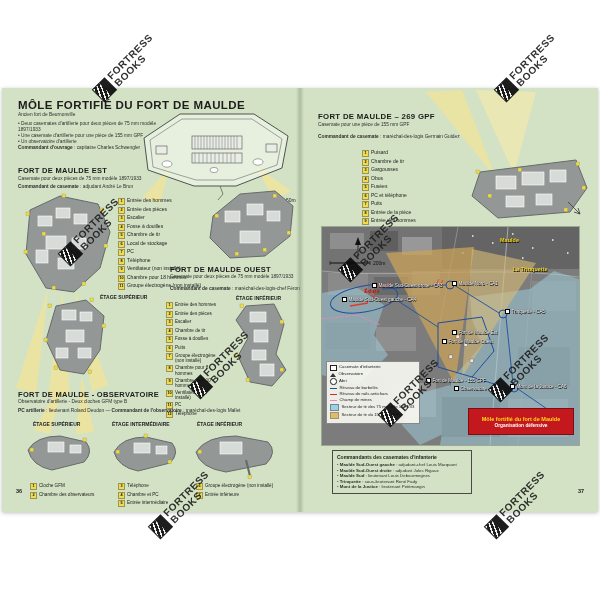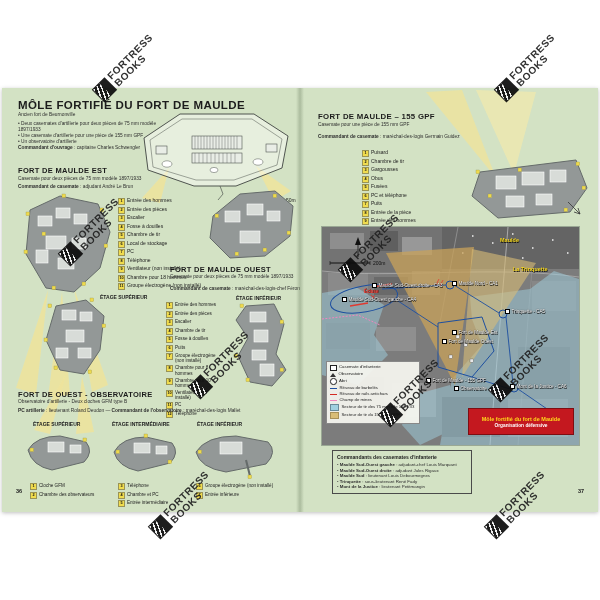--- a/index.html
+++ b/index.html
@@ -309,21 +309,21 @@
         <span class="chip">11</span>
         <span class="ltext" style="font-size:4.6px">PC</span>
       </div>
 
       <div class="lrow">
         <span class="chip">12</span>
         <span class="ltext" style="font-size:4.6px">Téléphone</span>
       </div>
     </div>
 
-  <div class="abs h2" style="left:18px;top:390px">FORT DE OUEST - OBSERVATOIRE</div>
+  <div class="abs h2" style="left:18px;top:390px">FORT DE MAULDE - OBSERVATOIRE</div>
   <div class="abs tiny" style="left:18px;top:399px">Observatoire d'artillerie - Deux cloches GFM type B</div>
   <div class="abs cmdline" style="left:18px;top:408px;width:270px">
     <span class="b">PC artillerie</span><span> : lieutenant Roland Deudon — </span><span class="b">Commandant de l'observatoire</span><span> : maréchal-des-logis Mallet</span>
   </div>
   <div class="floorlbl" style="left:33px;top:421px">ÉTAGE SUPÉRIEUR</div>
   <div class="floorlbl" style="left:112px;top:421px">ÉTAGE INTERMÉDIAIRE</div>
   <div class="floorlbl" style="left:197px;top:421px">ÉTAGE INFÉRIEUR</div>
 
   <svg class="abs" style="left:20px;top:428px" width="78" height="52" viewBox="0 0 78 52">
     <path d="M8,22 Q16,8 40,8 L66,14 Q74,24 64,34 L32,42 Q12,38 8,22 Z" fill="#939897" stroke="#656b6a" stroke-width="1"></path>
@@ -393,21 +393,21 @@
         <span class="ltext" style="font-size:4.6px">Groupe électrogène (non installé)</span>
       </div>
       <div class="lrow">
         <span class="chip">7</span>
         <span class="ltext" style="font-size:4.6px">Entrée inférieure</span>
       </div>
     </div>
 
   <div class="pagenum" style="left:16px;top:488px">36</div>
 
-  <div class="abs h2" style="left:318px;top:112px;font-size:7.8px">FORT DE MAULDE – 155 GPF</div>
+  <div class="abs h2" style="left:318px;top:112px;font-size:7.8px">FORT DE MAULDE – 269 GPF</div>
   <div class="abs tiny" style="left:318px;top:122px">Casemate pour une pièce de 155 mm GPF</div>
   <div class="abs cmdline" style="left:318px;top:134px">
     <span class="b">Commandant de casemate</span><span> : maréchal-des-logis Germain Guidez</span>
   </div>
 
   <svg class="abs" style="left:418px;top:90px" width="170" height="135" viewBox="0 0 170 135">
     <polygon points="78,88 8,2 44,0" fill="#efe49c" opacity=".8"></polygon>
     <polygon points="96,84 58,0 118,2" fill="#f2e9ad" opacity=".7"></polygon>
     <path d="M62,82 L158,70 L169,98 L152,122 L80,128 L54,106 Z" fill="#939897" stroke="#656b6a" stroke-width="1"></path>
     <g fill="#d8dcd8" stroke="#fff" stroke-width=".6">

